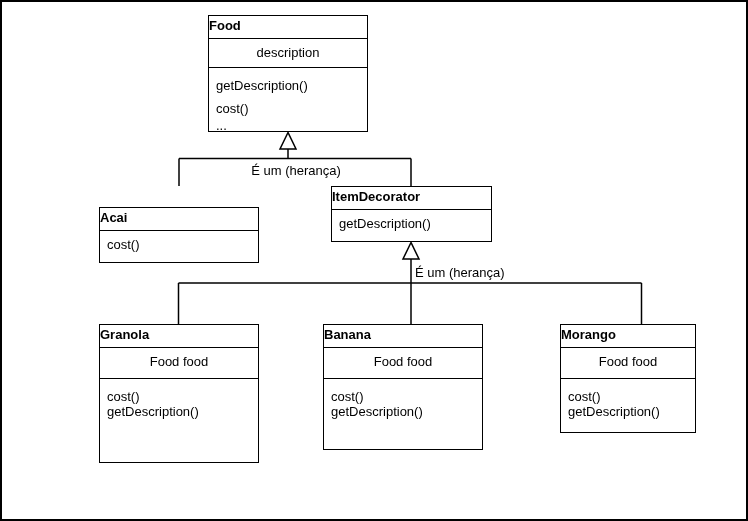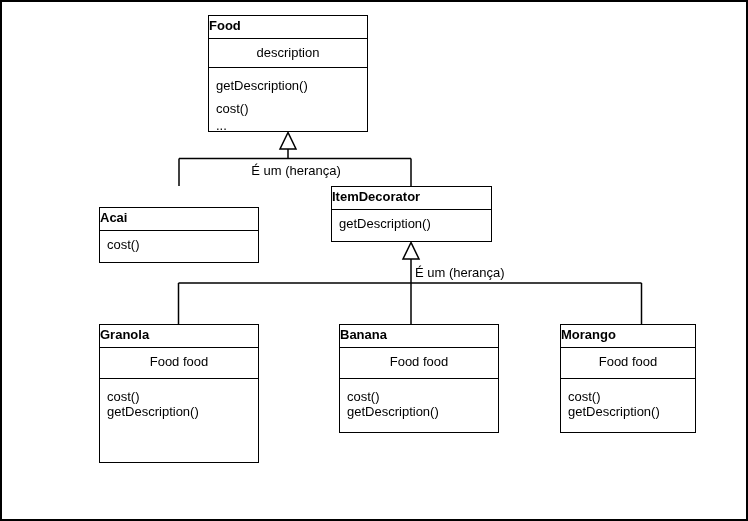--- a/index.html
+++ b/index.html
@@ -113,21 +113,21 @@
     <div class="uml-title">Granola</div>
     <div class="uml-attrs" style="height:31px;">
       <div class="uml-line">Food food</div>
     </div>
     <div class="uml-methods tight">
       <div class="uml-line tight">cost()</div>
       <div class="uml-line tight">getDescription()</div>
     </div>
   </div>
 
-  <div class="uml-class" style="left:337px; top:322px; width:160px; height:109px;">
+  <div class="uml-class" style="left:321px; top:322px; width:160px; height:126px;">
     <div class="uml-title">Banana</div>
     <div class="uml-attrs" style="height:31px;">
       <div class="uml-line">Food food</div>
     </div>
     <div class="uml-methods tight">
       <div class="uml-line tight">cost()</div>
       <div class="uml-line tight">getDescription()</div>
     </div>
   </div>
 

